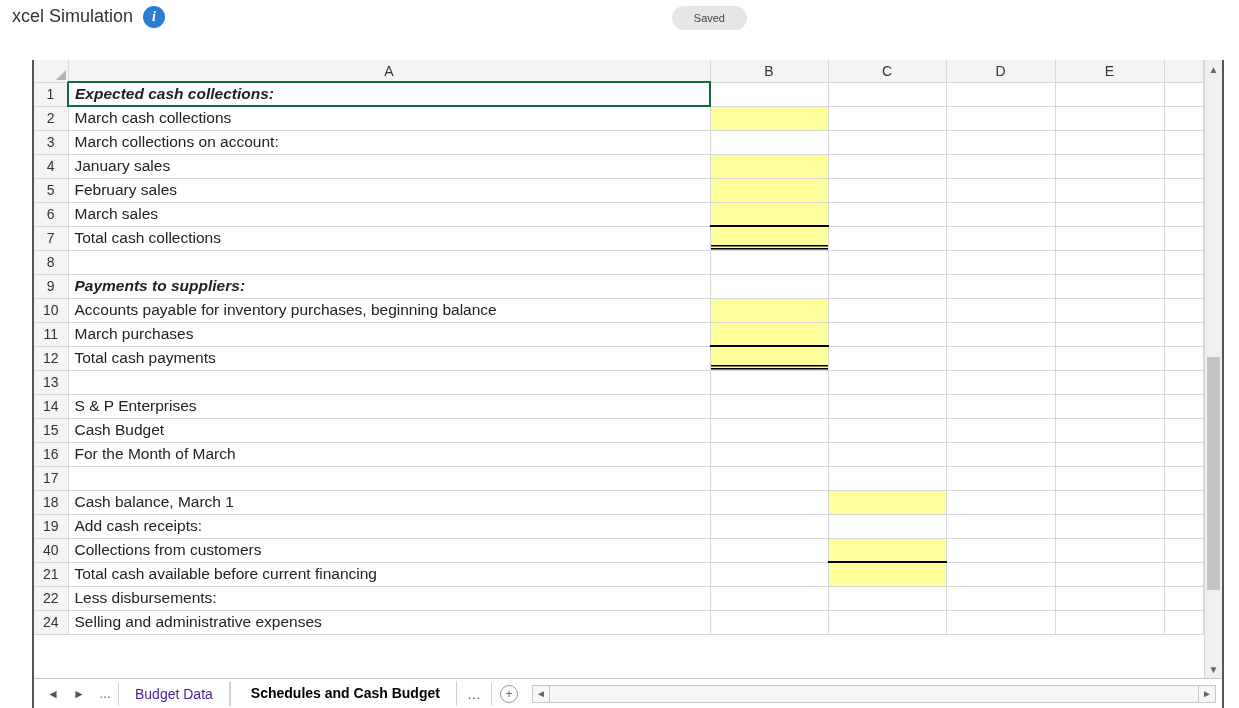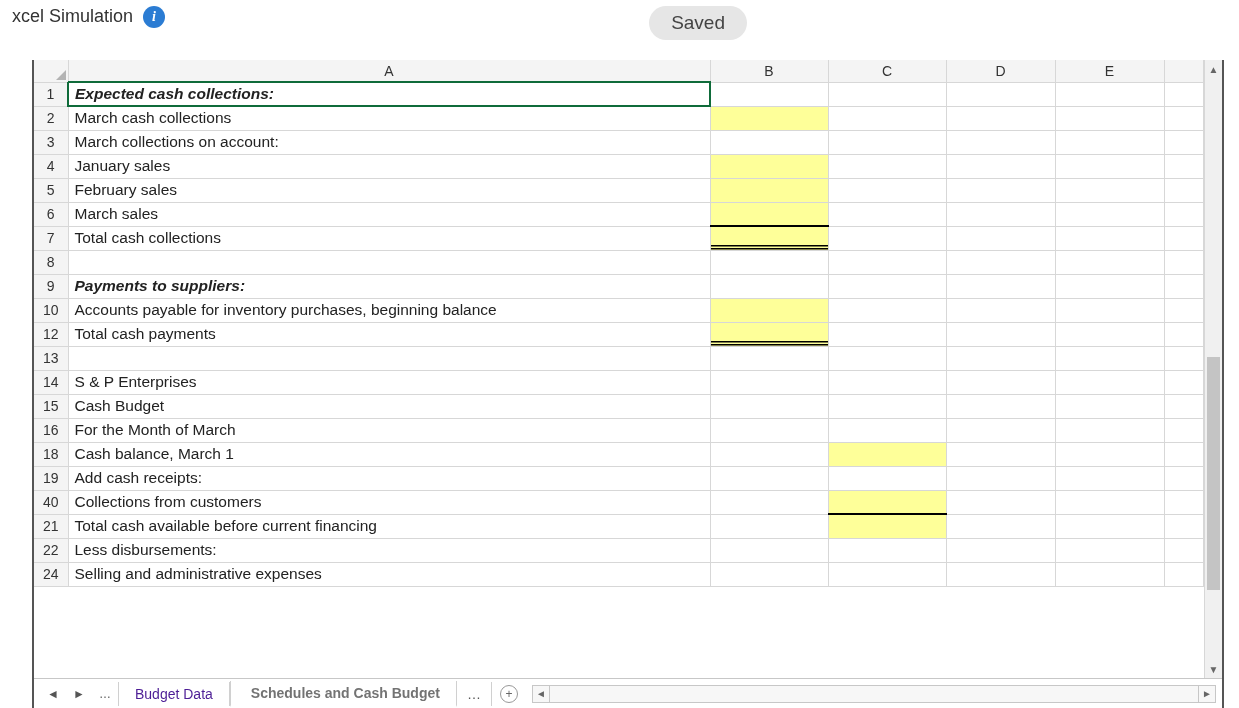--- a/index.html
+++ b/index.html
@@ -33,21 +33,21 @@
     font-family: Georgia, serif;
     font-style: italic;
     font-weight: bold;
     font-size: 14px;
   }
   .saved-pill {
     margin-left: auto;
     margin-right: 480px;
     background: #e6e6e6;
     color: #444;
-    font-size: 19px;
+    font-size: 11px;
     padding: 6px 22px;
     border-radius: 18px;
   }
   .sheet-wrapper {
     position: absolute;
     top: 60px;
     left: 32px;
     right: 15px;
     bottom: 0;
     border-left: 2px solid #555;
@@ -187,21 +187,21 @@
   }
   .tab {
     padding: 4px 16px;
     border-right: 1px solid #d0d0d0;
     border-left: 1px solid #d0d0d0;
     color: #4c1d95;
     cursor: default;
     background:#fff;
   }
   .tab.active {
-    color: #737373;
+    color: #000000;
     font-weight: 700;
     border-bottom: 2px solid #fff;
     margin-bottom:-1px;
     background:#fff;
     padding-left:20px;
   }
   .tab-ell { padding: 4px 10px; color:#555; border-right:1px solid #d0d0d0;}
   .addsheet {
     width:18px;height:18px;border:1px solid #999;border-radius:50%;
     display:inline-flex;align-items:center;justify-content:center;
@@ -340,20 +340,29 @@
             <tr>
               <th class="rowhdr">10</th>
               <td class=" ">Accounts payable for inventory purchases, beginning balance</td>
               <td class="highlight"></td>
               <td class=""></td>
               <td class=""></td>
               <td class=""></td>
               <td></td>
             </tr>
             <tr>
+              <th class="rowhdr">11</th>
+              <td class=" ">March purchases</td>
+              <td class="highlight under-single"></td>
+              <td class=""></td>
+              <td class=""></td>
+              <td class=""></td>
+              <td></td>
+            </tr>
+            <tr>
               <th class="rowhdr">12</th>
               <td class=" ">Total cash payments</td>
               <td class="highlight under-double"></td>
               <td class=""></td>
               <td class=""></td>
               <td class=""></td>
               <td></td>
             </tr>
             <tr>
               <th class="rowhdr">13</th>
@@ -378,20 +387,29 @@
               <td class=" center">Cash Budget</td>
               <td class=""></td>
               <td class=""></td>
               <td class=""></td>
               <td class=""></td>
               <td></td>
             </tr>
             <tr>
               <th class="rowhdr">16</th>
               <td class=" center">For the Month of March</td>
+              <td class=""></td>
+              <td class=""></td>
+              <td class=""></td>
+              <td class=""></td>
+              <td></td>
+            </tr>
+            <tr>
+              <th class="rowhdr">17</th>
+              <td class=" "></td>
               <td class=""></td>
               <td class=""></td>
               <td class=""></td>
               <td class=""></td>
               <td></td>
             </tr>
             <tr>
               <th class="rowhdr">18</th>
               <td class=" ">Cash balance, March 1</td>
               <td class=""></td>

